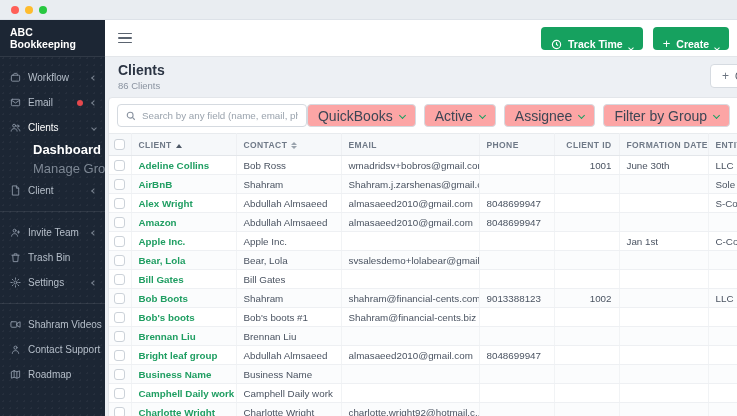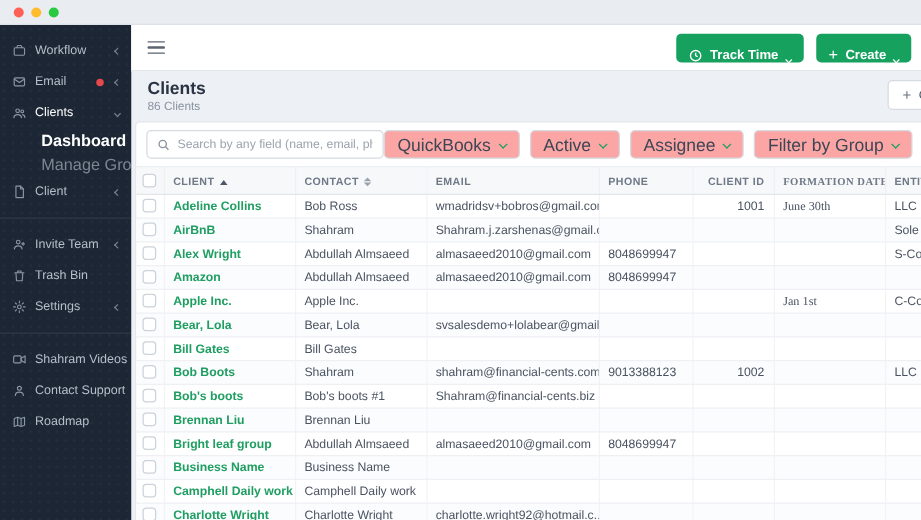--- a/index.html
+++ b/index.html
@@ -54,40 +54,41 @@
   .search-box input { border:none; outline:none; width:100%; font-size:9.8px; font-family:inherit; color:#3c4654; background:transparent; }
   .search-box input::placeholder { color:#9aa3ad; }
   .filters { margin-left:auto; display:flex; gap:8px; }
   .filter-btn { height:23px; background:#fca5a5; border:1px solid #d5dae0; border-radius:4px; font-size:14px; color:#3c4654; font-family:inherit; padding:0 10px; display:flex; align-items:center; gap:7px; cursor:pointer; white-space:nowrap; }
 
   table { border-collapse:collapse; table-layout:fixed; width:679px; }
   thead th { background:#f6f8fa; border-top:1px solid #e8ebee; border-bottom:1px solid #e3e6ea; border-right:1px solid #eef0f3; height:22px; text-align:left; padding:0 7px; font-size:8.5px; color:#6f7987; letter-spacing:.4px; white-space:nowrap; overflow:hidden; cursor:pointer; }
   tbody td { height:19px; border-bottom:1px solid #eef0f3; border-right:1px solid #f1f3f5; padding:0 7px; font-size:9.8px; color:#4a5361; white-space:nowrap; overflow:hidden; }
   tbody tr:nth-child(even) { background:#fbfcfd; }
   td.client-cell { color:#1f9e62; font-weight:bold; }
-  .w-cb{width:22px;} .w-client{width:105px;} .w-contact{width:105px;} .w-email{width:138px;} .w-phone{width:75px;margin-top:28px;} .w-id{width:65px;text-align:right;} .w-date{width:89px;font-family:Liberation Serif, serif;} .w-entity{width:80px;}
+  .w-cb{width:22px;} .w-client{width:105px;} .w-contact{width:105px;} .w-email{width:138px;} .w-phone{width:75px;margin-top:28px;} .w-id{width:65px;text-align:right;} .w-date{width:89px;} .w-entity{width:80px;}
   th.th-cb, td.td-cb { padding:0 0 0 5px; }
   .cb { width:11px; height:11px; border:1px solid #ccd2d9; border-radius:3px; background:#fff; display:inline-block; vertical-align:middle; cursor:pointer; }
   .tri-up { width:0; height:0; border-left:3px solid transparent; border-right:3px solid transparent; border-bottom:4px solid #4d5866; display:inline-block; margin-left:4px; }
   .sort-both { display:inline-flex; flex-direction:column; gap:1px; margin-left:4px; vertical-align:middle; }
   .sort-both i { display:block; width:0; height:0; border-left:3px solid transparent; border-right:3px solid transparent; }
   .sort-both .u { border-bottom:3.5px solid #9aa3ad; }
   .sort-both .d { border-top:3.5px solid #9aa3ad; }
 </style>
 </head>
 <body>
 
 <div class="chrome">
   <span class="tl-dot" id="tl-close" style="background: rgb(255, 95, 87);"></span>
   <span class="tl-dot" id="tl-min" style="background: rgb(254, 188, 46);"></span>
   <span class="tl-dot" id="tl-zoom" style="background: rgb(40, 200, 64);"></span>
 </div>
 
 <div class="app">
   <aside class="sidebar">
+    <div class="brand">ABC Bookkeeping</div>
     <nav class="nav" id="sidebar-nav">
         <div class="nav-item">
           <span class="nav-icon">
             <svg viewBox="0 0 24 24" stroke="#8b96a5" stroke-width="2" fill="none" stroke-linecap="round" stroke-linejoin="round">
               <rect x="3" y="7" width="18" height="13" rx="2"></rect>
               <path d="M8 7V5a2 2 0 0 1 2-2h4a2 2 0 0 1 2 2v2"></path>
             </svg>
           </span>
           <span class="nav-label">Workflow</span>
           <span class="chev left"></span>

